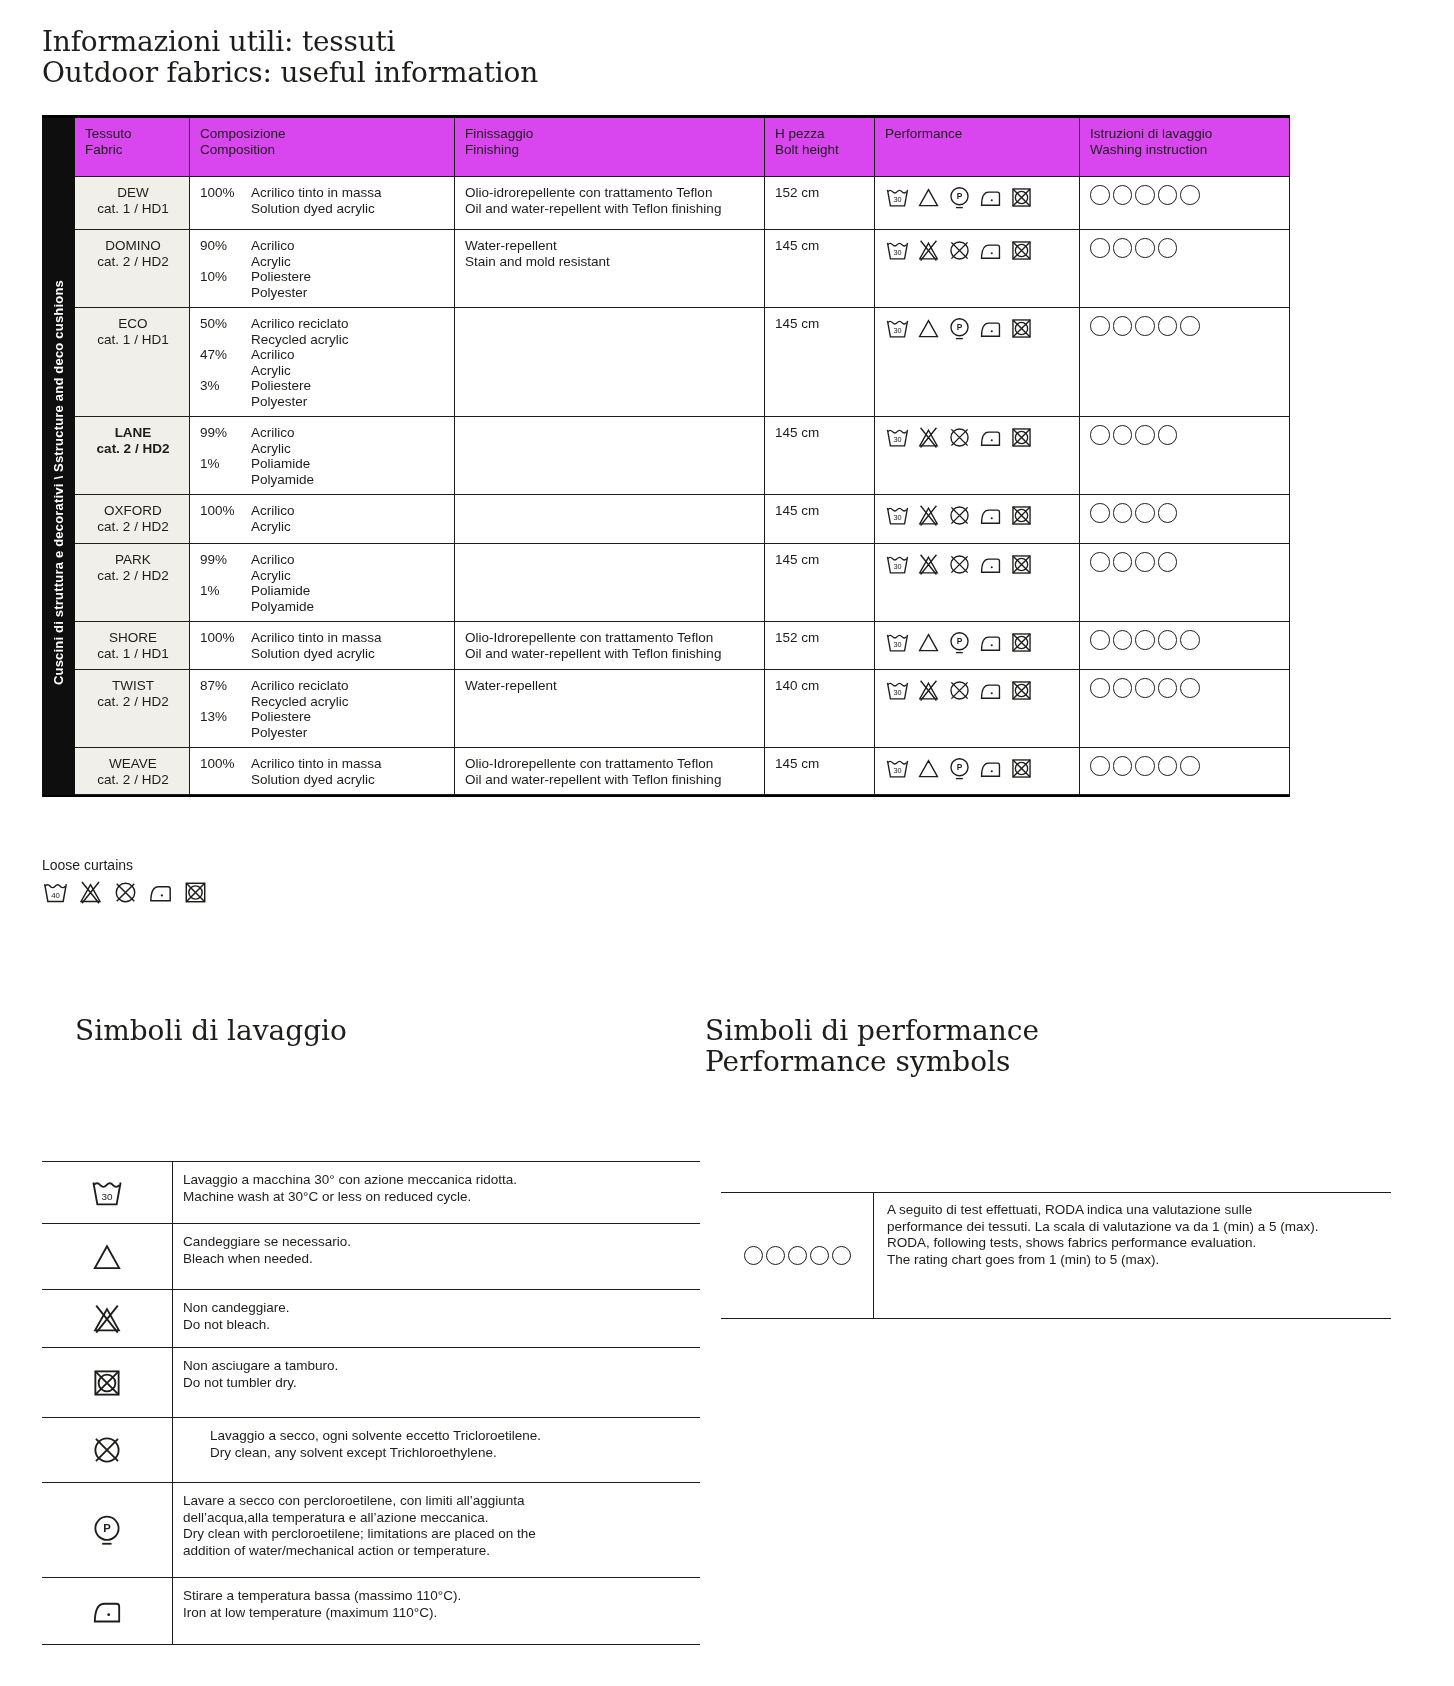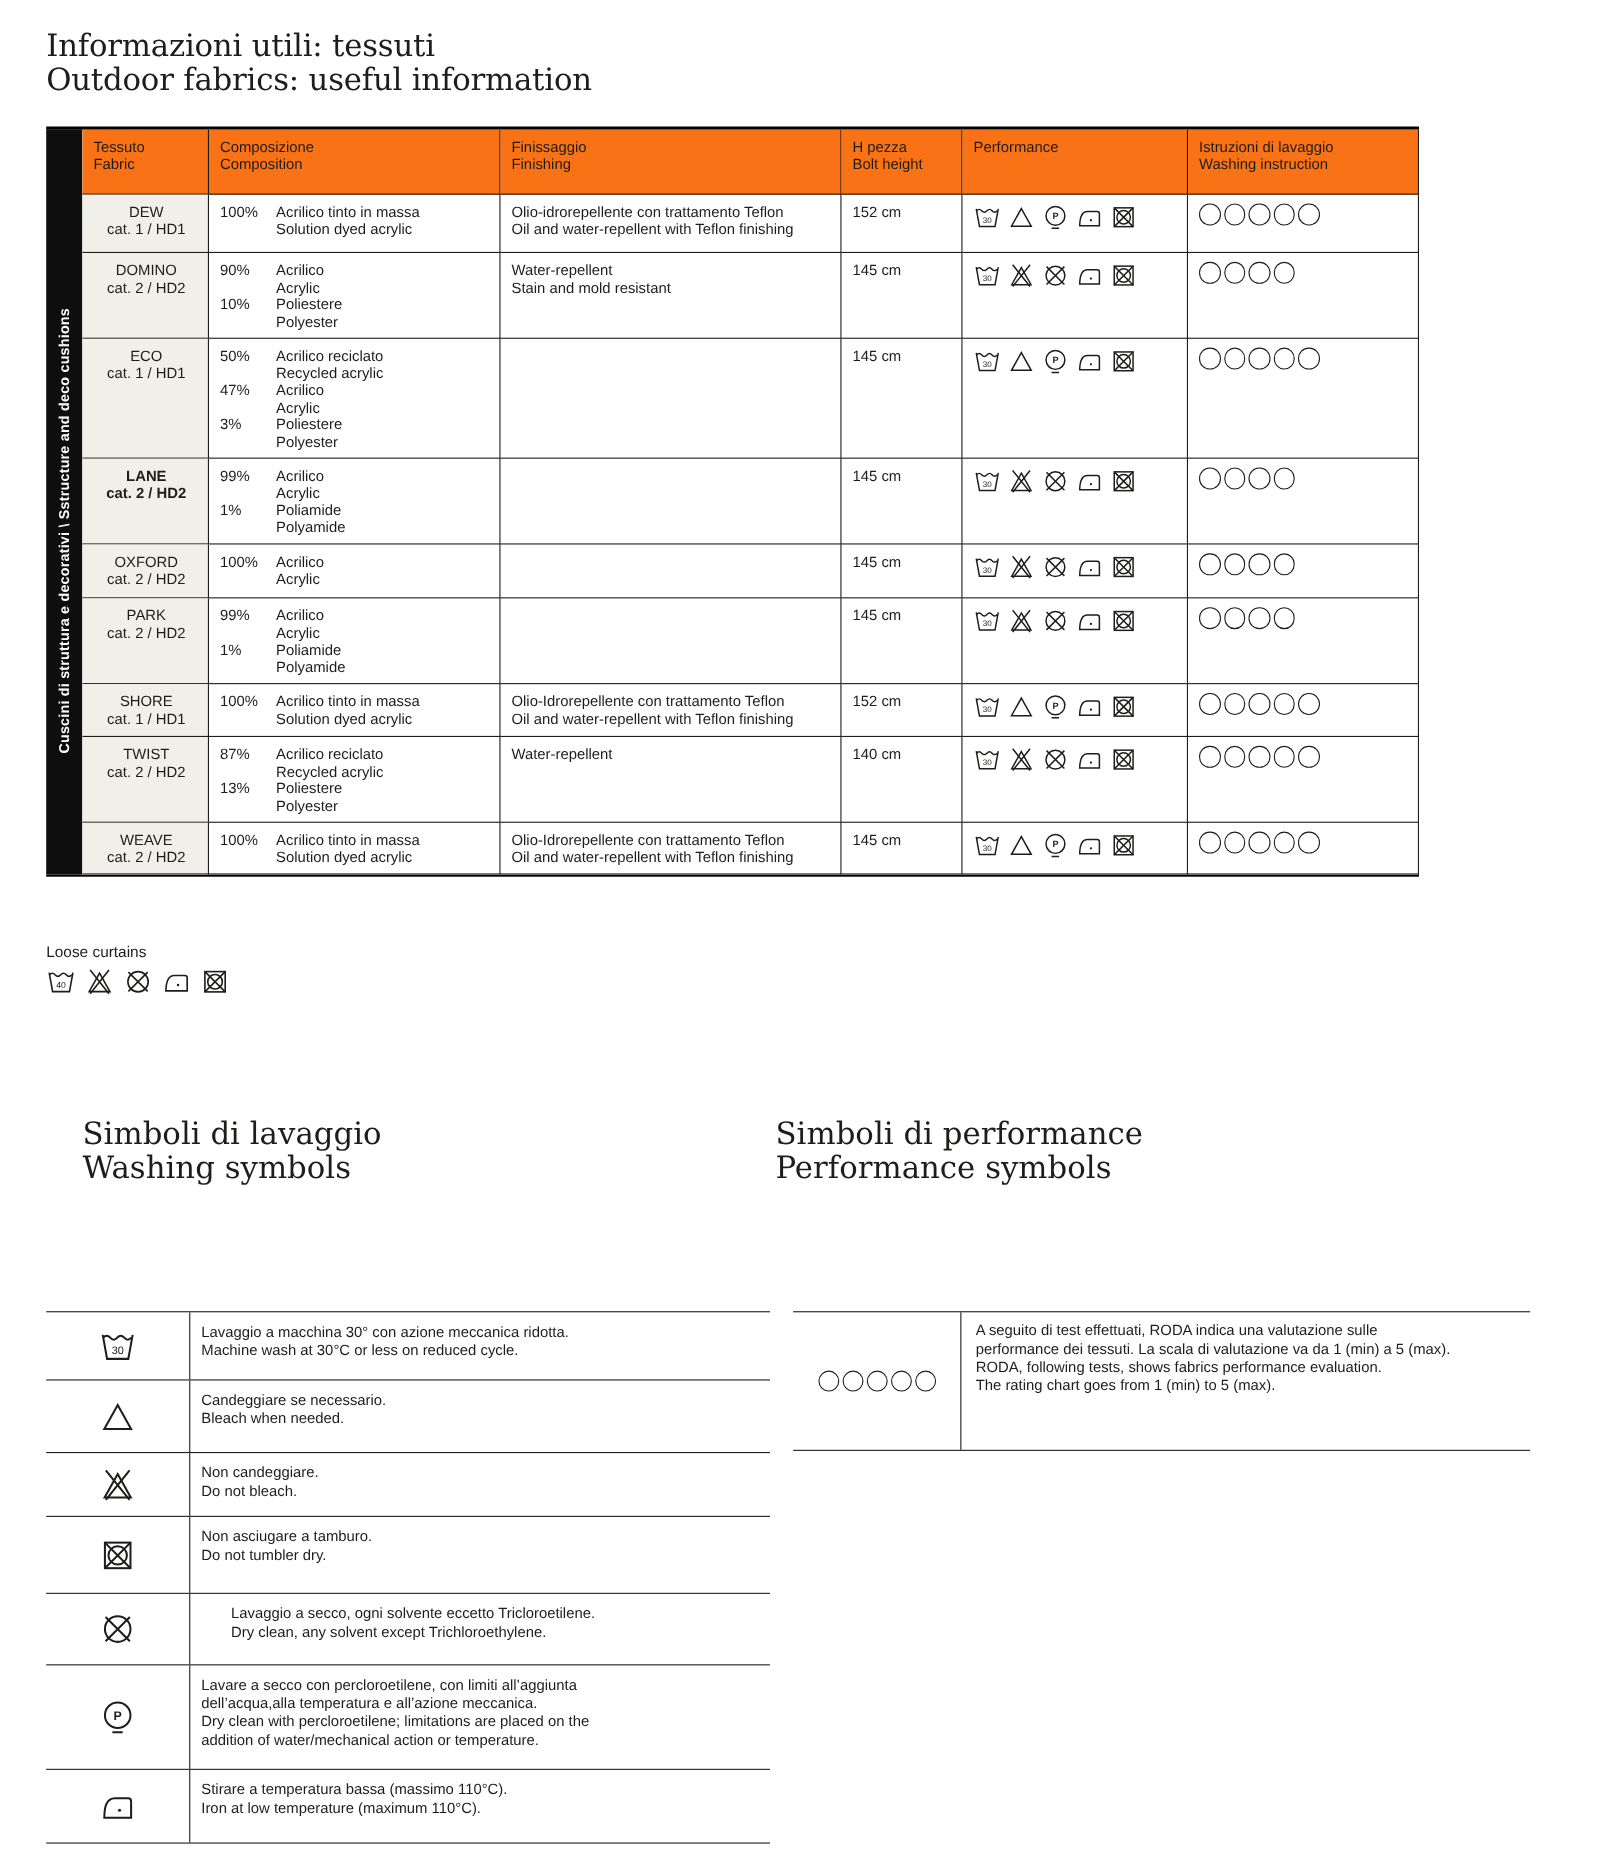--- a/index.html
+++ b/index.html
@@ -17,21 +17,21 @@
   .sidebar-label{
     writing-mode:vertical-rl;transform:rotate(180deg);
     color:#fff;font-size:13px;font-weight:bold;letter-spacing:0.2px;
     margin-bottom:110px;white-space:nowrap;
   }
   .tgrid{display:grid;grid-template-columns:115px 265px 310px 110px 205px 210px;background:#fff;}
   .cell{
     box-sizing:border-box;border-right:1px solid #1d1d1b;border-bottom:1px solid #1d1d1b;
     padding:8px 8px 7px 10px;font-size:13.5px;line-height:15.5px;
   }
-  .cell.head{background:#f97316;min-height:59px;white-space:pre-line;}
+  .cell.head{background:#d946ef;min-height:59px;white-space:pre-line;}
   .cell.fab{background:#f0efe9;text-align:center;}
   .comp-grid{display:grid;grid-template-columns:51px 1fr;row-gap:0;}
   .pre{white-space:pre-line;}
   .washcell{display:flex;gap:6px;align-items:flex-start;padding-top:8px;}
   .perfcell{display:flex;gap:3px;align-items:flex-start;padding-top:8px;}
   .pcircle{width:19.5px;height:19.5px;border:1.2px solid #1d1d1b;border-radius:50%;flex:none;box-sizing:border-box;background:transparent;}
 
   
   .loose{margin-top:60px;}
   .loose-label{font-size:14px;font-weight:normal;}
@@ -478,21 +478,20 @@
           <circle cx="12" cy="12" r="5.9"></circle>
           <path d="M3.8,3.8 L20.2,20.2 M20.2,3.8 L3.8,20.2"></path>
         </svg>
       </div>
   </div>
 
   <div class="bottom">
     <div class="wash-sec">
       <div class="sec-title">
         <div>Simboli di lavaggio</div>
-        <div>Washing symbols</div>
       </div>
       <div class="wash-rows" id="wash-rows">
           <div class="wrow" style="min-height: 62px;">
             <div class="wicon-cell">
               <svg width="34" height="34" viewBox="0 0 24 24" fill="none" stroke="#1d1d1b" stroke-width="1.3">
                 <path d="M2.4,4.6 L5.2,20 L18.8,20 L21.6,4.6"></path>
                 <path d="M2.7,6.4 C4.2,4.7 5.7,4.7 7.2,6.4 C8.7,8.1 10.2,8.1 11.7,6.4 C13.2,4.7 14.7,4.7 16.2,6.4 C17.7,8.1 19.2,8.1 20.7,6.4"></path>
                 <text x="12" y="16.8" font-size="7" text-anchor="middle" fill="#1d1d1b" stroke="none" font-family="Liberation Sans, sans-serif">30</text>
               </svg>
             </div>

